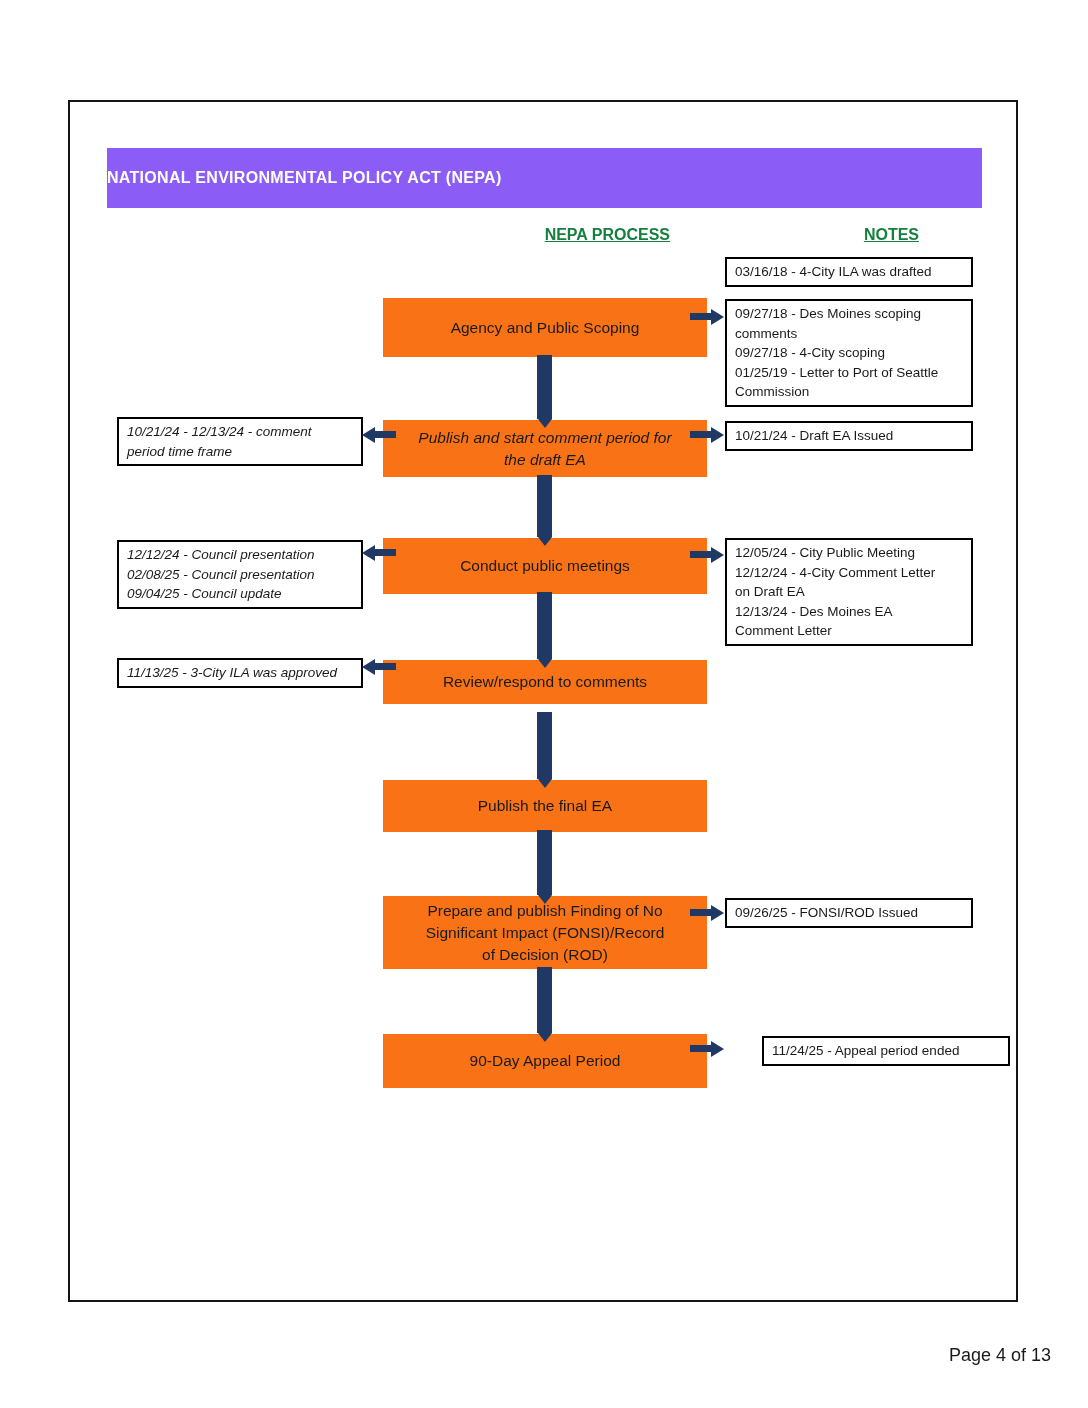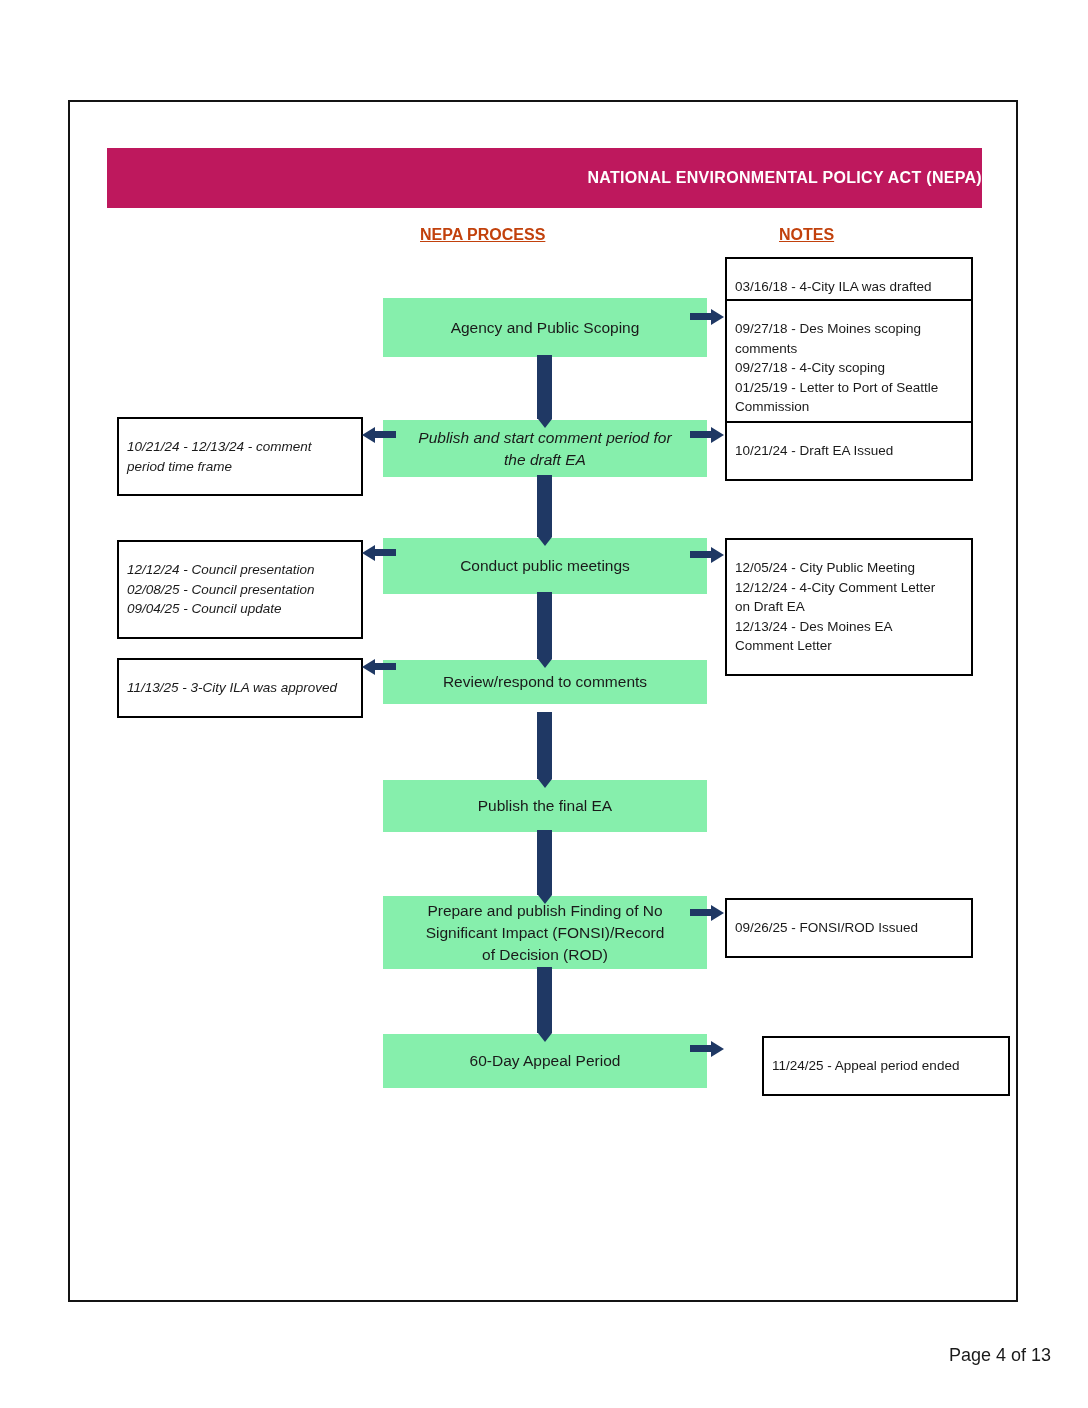--- a/index.html
+++ b/index.html
@@ -10,41 +10,41 @@
     font-family:"Liberation Sans", sans-serif;
     color:#1a1a1a;
     overflow:hidden;
   }
   .frame{
     position:absolute;left:68px;top:100px;width:950px;height:1202px;
     border:2px solid #141414;background:#ffffff;box-sizing:border-box;
   }
   .header-bar{
     position:absolute;left:107px;top:148px;width:875px;height:60px;
-    background:#be185d;color:#ffffff;
-    display:flex;align-items:center;justify-content:flex-end;
+    background:#8b5cf6;color:#ffffff;
+    display:flex;align-items:center;justify-content:flex-start;
     font-size:16px;font-weight:bold;letter-spacing:.3px;
   }
   .col-head{
     position:absolute;top:226px;
-    color:#c2410c;font-size:16px;font-weight:bold;
-    text-decoration:underline;text-align:left;
+    color:#15803d;font-size:16px;font-weight:bold;
+    text-decoration:underline;text-align:right;
   }
   .pbox{
     position:absolute;left:383px;width:324px;
-    background:#86efac;box-sizing:border-box;
+    background:#f97316;box-sizing:border-box;
     display:flex;align-items:center;justify-content:center;
     text-align:center;font-size:15.5px;line-height:22px;
     padding:0 16px;white-space:pre-line;
   }
   .note{
     position:absolute;background:#ffffff;
     border:2px solid #000000;box-sizing:border-box;
     font-size:13.5px;line-height:19.5px;
-    padding:18px 8px;white-space:pre-line;text-align:left;
+    padding:3px 8px;white-space:pre-line;text-align:left;
   }
   .note-right{left:725px;width:248px;}
   .note-left{left:117px;width:246px;font-style:italic;}
   .vconn{
     position:absolute;left:537px;width:15px;
     display:flex;flex-direction:column;align-items:center;z-index:3;
   }
   .vshaft{width:15px;flex:1;background:#1f3864;}
   .vtip{width:0;height:0;border-left:7.5px solid transparent;
     border-right:7.5px solid transparent;border-top:9px solid #1f3864;}
@@ -78,21 +78,21 @@
 
   <div class="pbox" style="top:298px;height:59px;">Agency and Public Scoping</div>
   <div class="pbox" style="top:420px;height:57px;font-style:italic;">Publish and start comment period for
 the draft EA</div>
   <div class="pbox" style="top:538px;height:56px;">Conduct public meetings</div>
   <div class="pbox" style="top:660px;height:44px;">Review/respond to comments</div>
   <div class="pbox" style="top:780px;height:52px;">Publish the final EA</div>
   <div class="pbox" style="top:896px;height:73px;">Prepare and publish Finding of No
 Significant Impact (FONSI)/Record
 of Decision (ROD)</div>
-  <div class="pbox" style="top:1034px;height:54px;">60-Day Appeal Period</div>
+  <div class="pbox" style="top:1034px;height:54px;">90-Day Appeal Period</div>
 
   <div class="vconn" style="top:355px;height:73px;">
     <div class="vshaft"></div>
     <div class="vtip"></div>
   </div>
   <div class="vconn" style="top:475px;height:71px;">
     <div class="vshaft"></div>
     <div class="vtip"></div>
   </div>
   <div class="vconn" style="top:592px;height:76px;">

